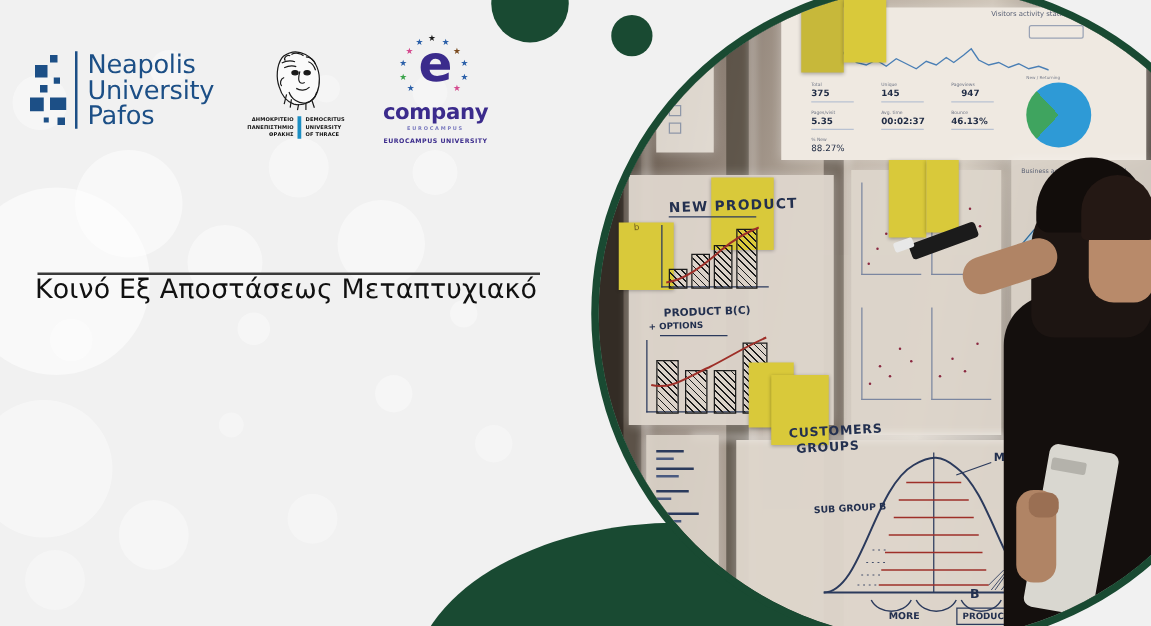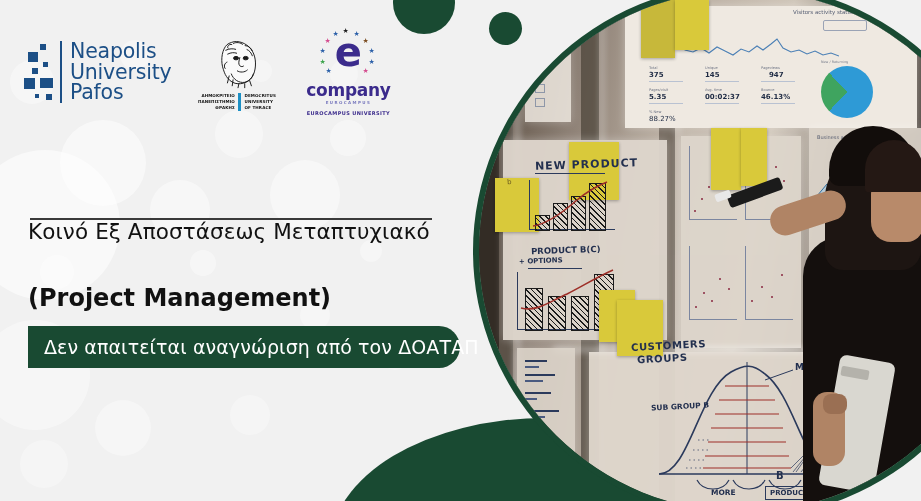--- a/index.html
+++ b/index.html
@@ -420,18 +420,14 @@
         <div class="em-e">e</div>
       </div>
       <div class="em-word">company</div>
       <div class="em-sub">EUROCAMPUS</div>
       <div class="em-uni">EUROCAMPUS UNIVERSITY</div>
     </div>
   </div>
 
   <div class="kicker">Κοινό Εξ Αποστάσεως Μεταπτυχιακό</div>
   <div class="rule"></div>
-  <div class="subtitle">(Project Management)</div>
-  <div class="pill">
-    <span>Δεν απαιτείται αναγνώριση από τον ΔΟΑΤΑΠ</span>
-  </div>
 
 </div>
 
 </body></html>

